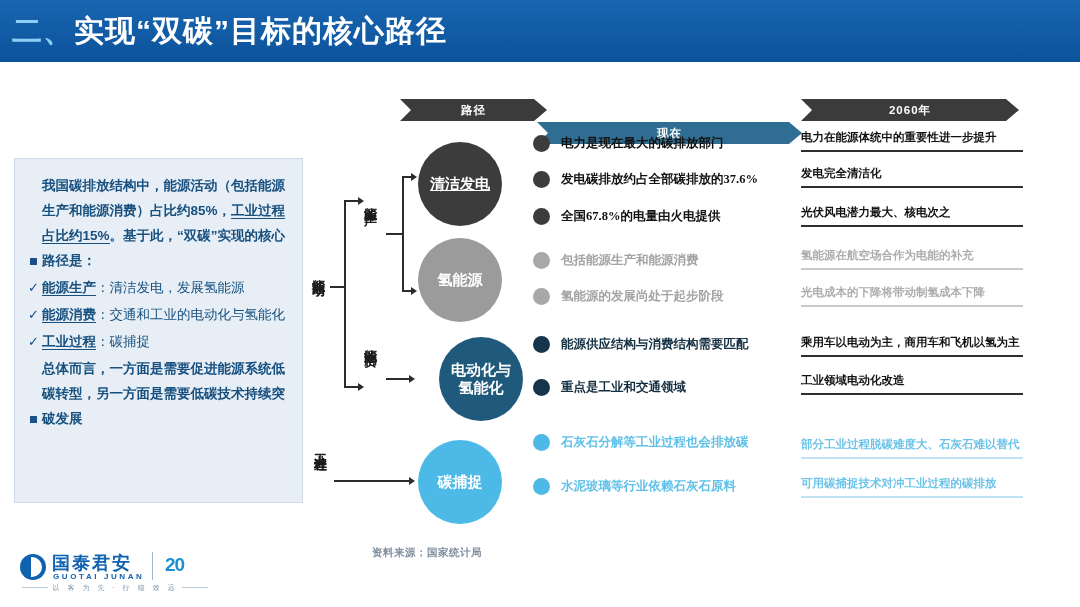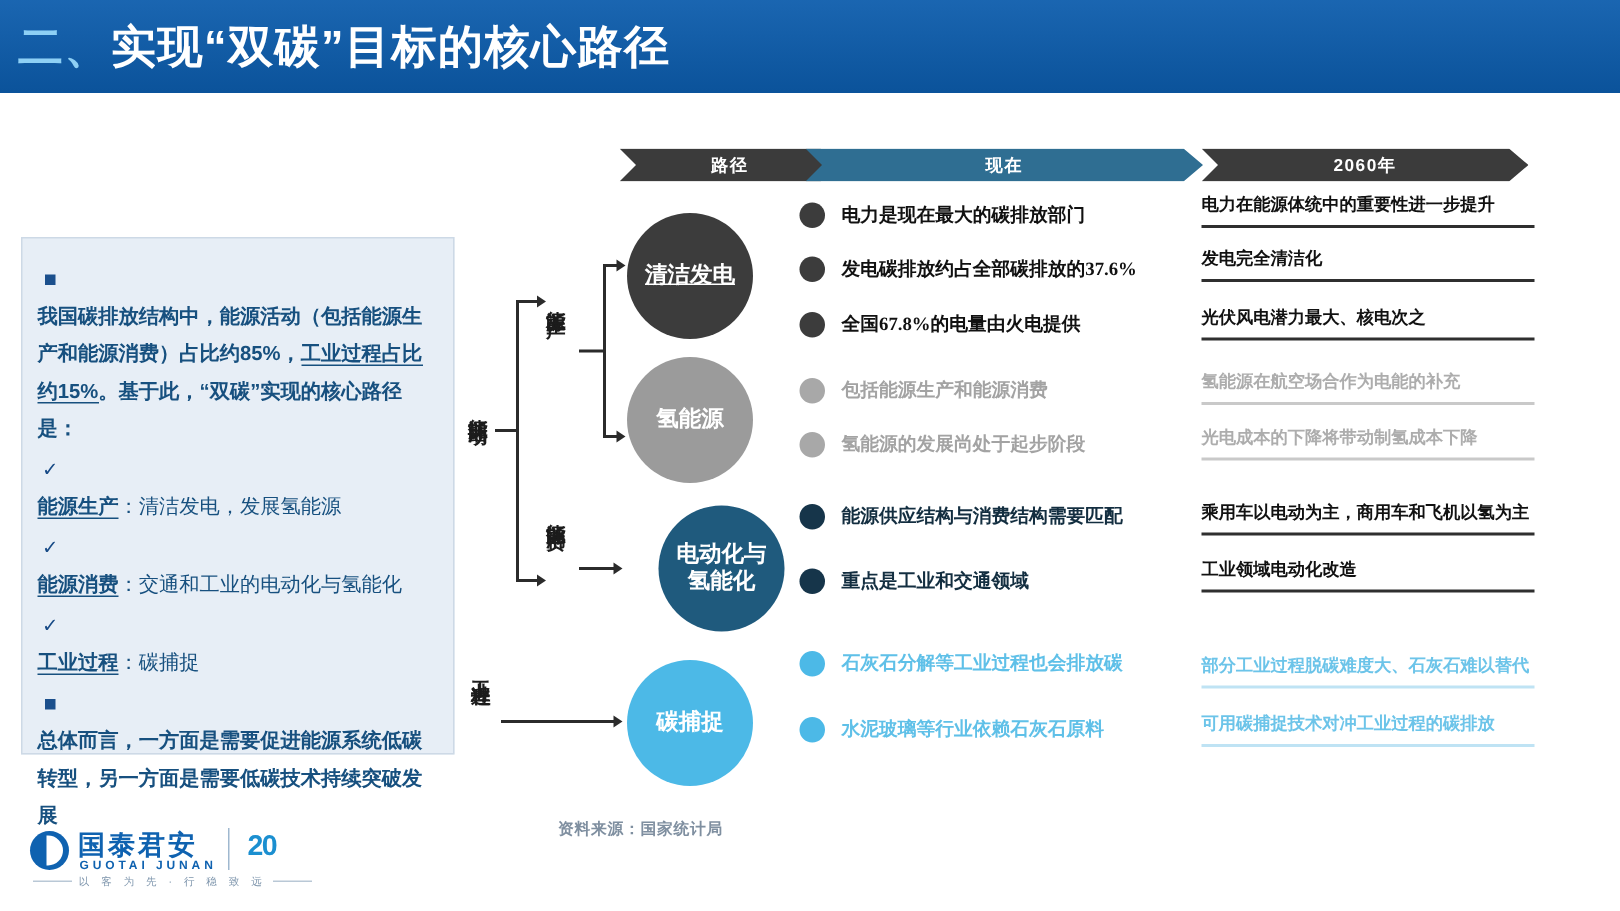--- a/index.html
+++ b/index.html
@@ -25,42 +25,42 @@
     background:linear-gradient(180deg,rgba(255,255,255,.06) 0%,rgba(0,0,0,.10) 100%);
     pointer-events:none;
   }
 
   
   .infopanel{
     position:absolute;left:14px;top:158px;width:289px;height:345px;
     background:#e7eef6;border:1px solid #cdd9e6;box-sizing:border-box;
     padding:14px 12px 10px 10px;
   }
-  .ip-row{display:flex;align-items:flex-start;margin-bottom:2px;flex-direction:column;}
+  .ip-row{display:flex;align-items:flex-end;margin-bottom:2px;}
   .ip-mark{
     width:17px;flex:0 0 17px;color:#174a86;font-size:13px;line-height:25px;
     text-align:center;font-weight:bold;
   }
   .ip-sq{display:inline-block;width:7px;height:7px;background:#1b4f8c;vertical-align:middle;}
   .ip-text{
     flex:1;font-size:13.5px;line-height:25px;color:#17507f;font-weight:bold;
   }
   .ip-text .lbl{font-weight:bold;border-bottom:1px solid #17507f;}
   .ip-text .norm{font-weight:normal;}
 
   
   .chev{
     position:absolute;height:22px;
     display:flex;align-items:center;justify-content:center;
     color:#ffffff;font-size:11.5px;font-weight:bold;letter-spacing:1px;
     clip-path:polygon(0 0, calc(100% - 13px) 0, 100% 50%, calc(100% - 13px) 100%, 0 100%, 11px 50%);
   }
   .chev.dark{background:#3b3b3b;}
   .chev.blue{background:#2f6e92;}
-  #chev-path{left:413px;top:99px;width:147px;}
+  #chev-path{left:400px;top:99px;width:147px;}
   #chev-now{left:537px;top:99px;width:265px;}
   #chev-2060{left:801px;top:99px;width:218px;}
 
   
   .circle{
     position:absolute;border-radius:50%;
     display:flex;align-items:center;justify-content:center;text-align:center;
     color:#ffffff;font-size:15px;font-weight:bold;line-height:18px;
     box-sizing:border-box;padding:0 8px;
   }
@@ -176,21 +176,21 @@
     </div>
     <div class="ip-row">
       <div class="ip-mark"><span class="ip-sq"></span></div>
       <div class="ip-text"><span>总体而言，一方面是需要促进能源系统低碳转型，另一方面是需要低碳技术持续突破发展</span></div>
     </div>
   </div>
 
 <div class="chev dark" id="chev-path" style="background: rgb(59, 59, 59);">
   <span>路径</span>
 </div>
-<div class="chev blue" id="chev-now" style="background: rgb(47, 110, 146);">
+<div class="chev blue" id="chev-now" style="background: rgb(47, 110, 146); margin-top: 23px;">
   <span>现在</span>
 </div>
 <div class="chev dark" id="chev-2060" style="background: rgb(59, 59, 59);">
   <span>2060年</span>
 </div>
 
 <div class="ln" style="left:330px;top:286px;width:16px;height:2px;"></div>
 <div class="ln" style="left:344px;top:200px;width:2px;height:188px;"></div>
 <div class="ln" style="left:344px;top:200px;width:17px;height:2px;"></div>
 <div class="arrowhead" style="left:358px;top:197px;"></div>

